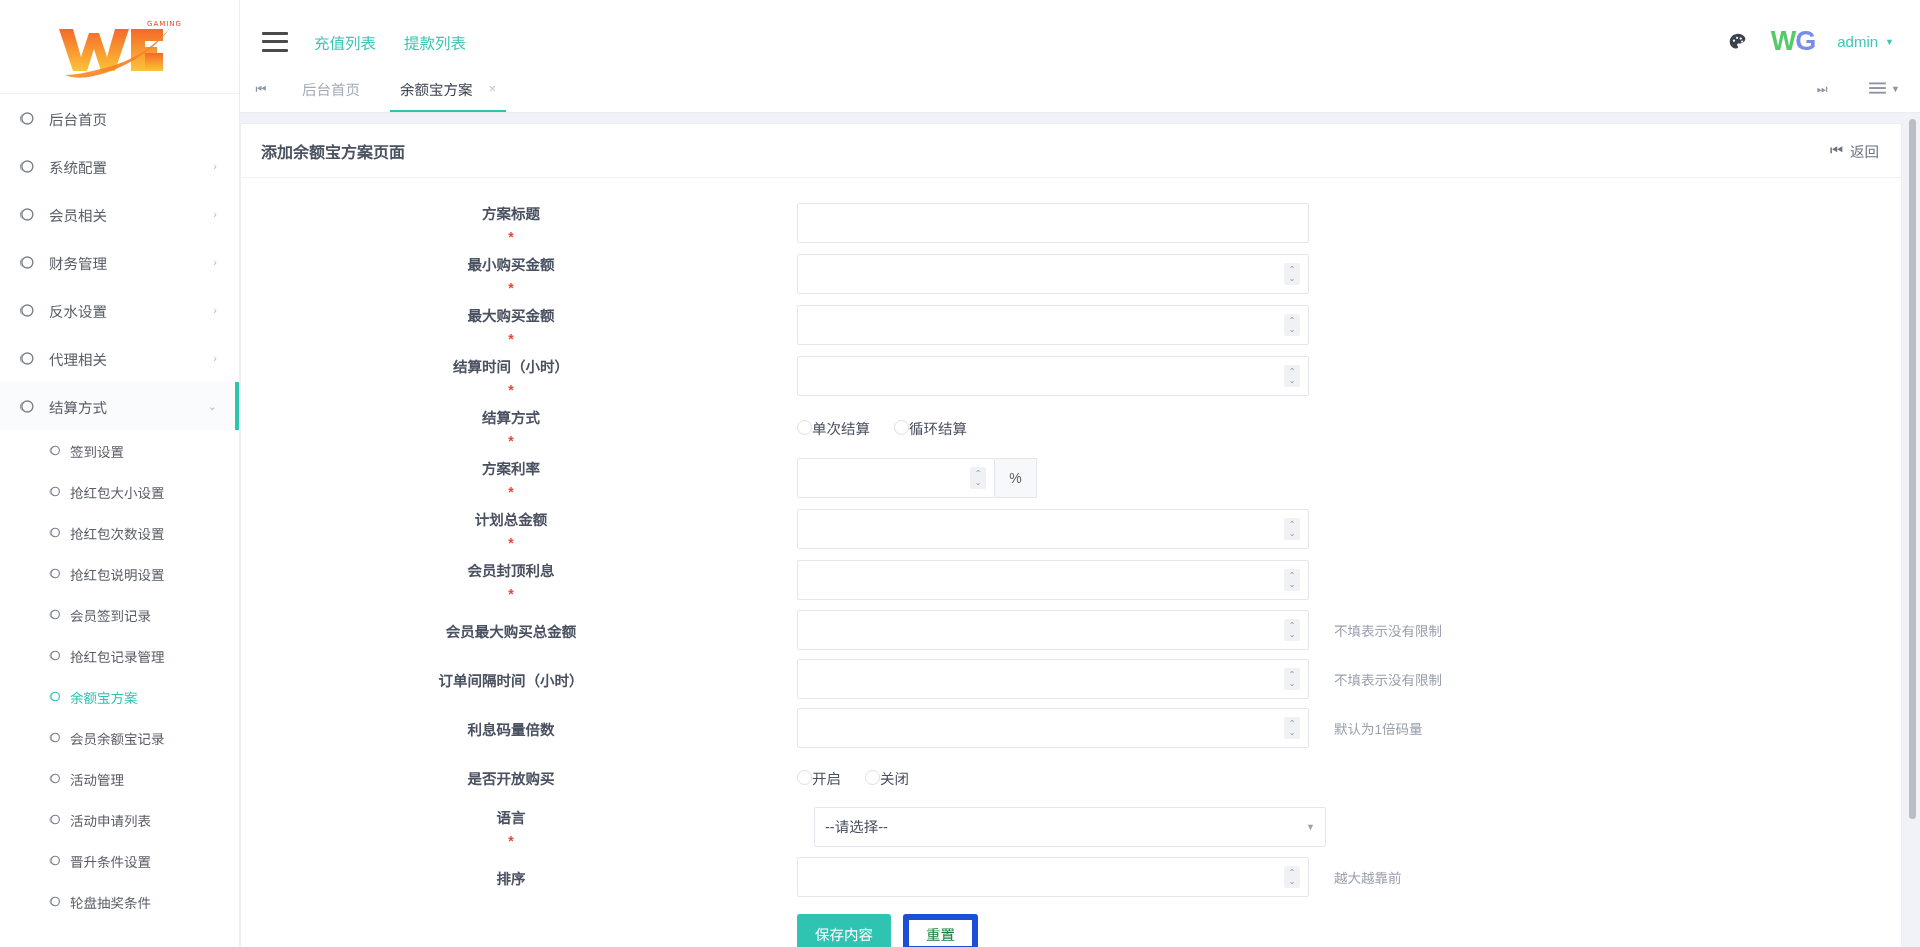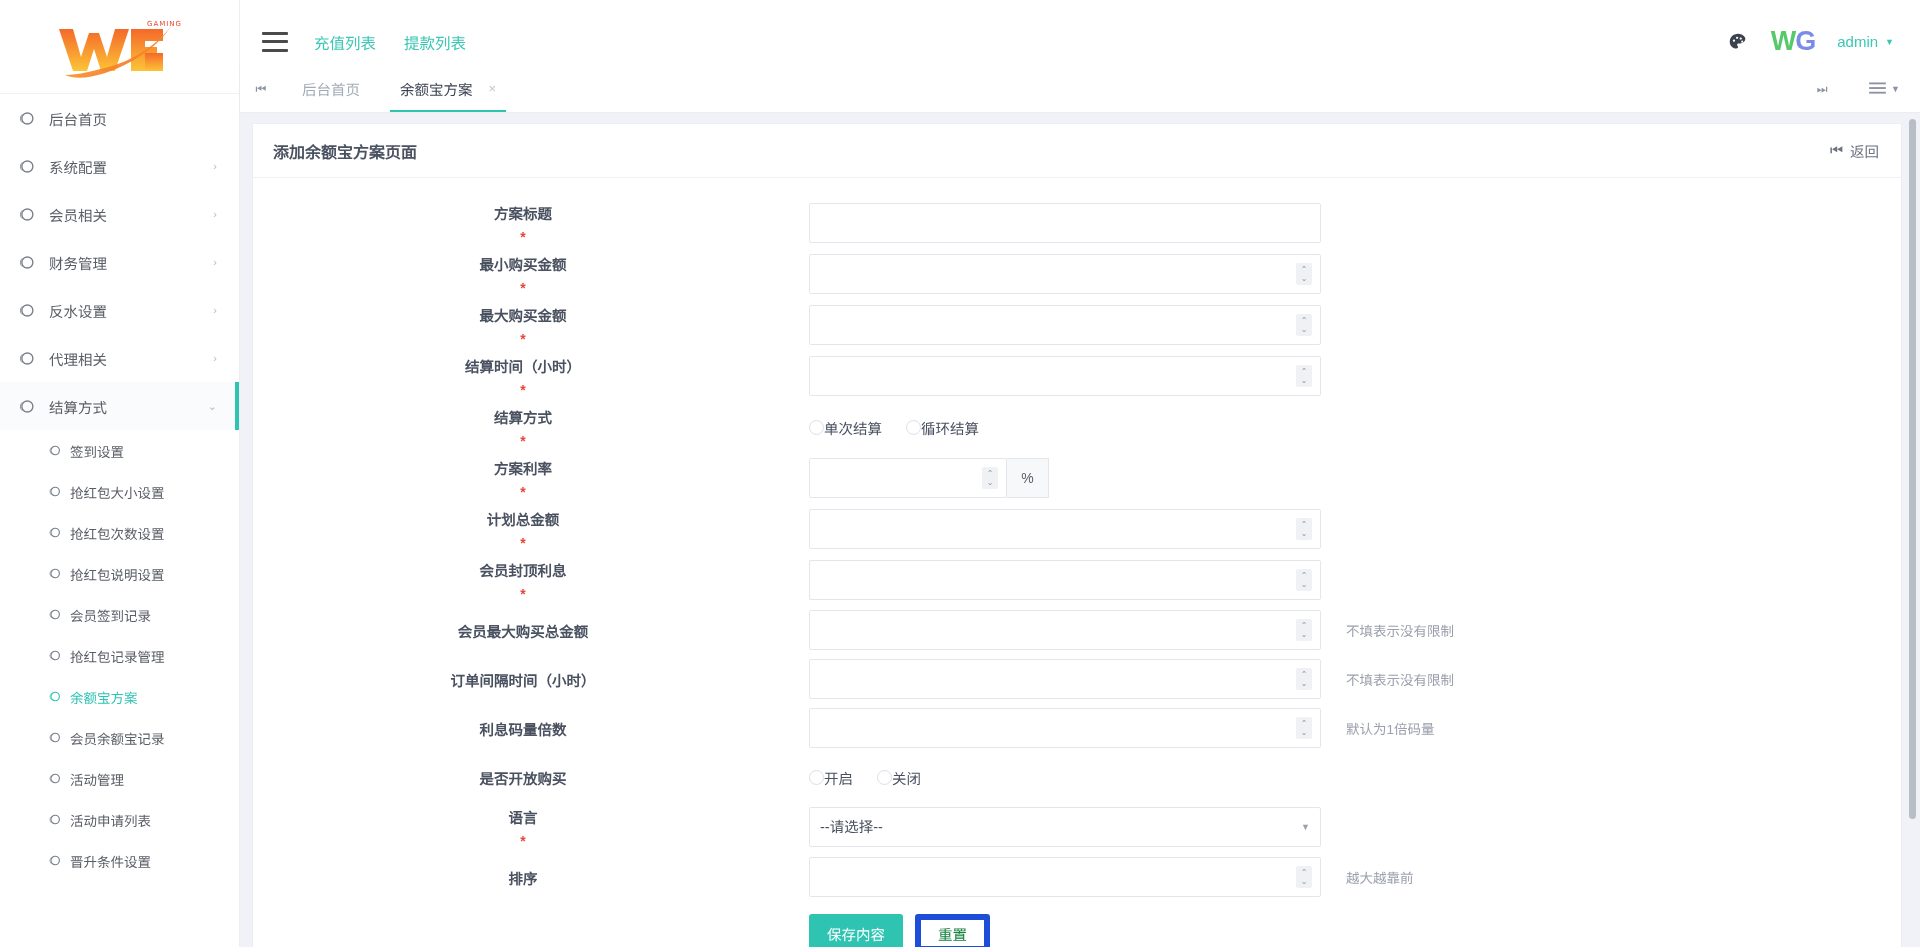--- a/index.html
+++ b/index.html
@@ -126,21 +126,21 @@
   }
   .tab .x { color: #bfc5cf; font-size: 13px; }
   .tabbar-right { margin-left: auto; display: flex; align-items: center; padding-right: 20px; gap: 26px; }
   .tab-list-btn { display: flex; align-items: center; gap: 5px; color: #8b93a3; cursor: pointer; }
 
   
   .content {
     position: absolute; left: 240px; top: 113px;
     width: 1680px; height: 834px;
     background: #f1f2f7;
-    padding: 10px 18px 0 12px;
+    padding: 10px 18px 0 0;
     overflow: hidden;
   }
   .panel {
     background: #fff;
     border: 1px solid #edeef2;
     min-height: 830px;
   }
   .panel-head {
     height: 54px;
     display: flex; align-items: center;
@@ -193,21 +193,21 @@
   .radio-group { display: flex; align-items: center; gap: 11px; height: 40px; }
   .radio-opt { display: flex; align-items: center; cursor: pointer; }
   .radio-opt + .radio-opt { margin-left: 13px; }
   .radio-dot {
     width: 15px; height: 15px; border-radius: 50%;
     border: 1px solid #dcdfe6; background: #fff; display: inline-block;
   }
   .radio-lbl { font-size: 14.5px; color: #4a5160; }
   .hint { margin-left: 25px; font-size: 13.5px; color: #9aa0ac; }
 
-  .sel-wrap { position: relative; display: inline-flex; }
+  .sel-wrap { position: relative; display: inline-flex; margin-left: 17px; }
   .sel {
     width: 512px; height: 40px;
     border: 1px solid #e4e6ec; border-radius: 2px;
     background: #fff; outline: none;
     font-size: 14.5px; color: #4a5160;
     padding: 0 28px 0 10px;
     appearance: none; -webkit-appearance: none;
     font-family: inherit; cursor: pointer;
   }
   .sel-caret {
@@ -427,20 +427,29 @@
         <span>活动申请列表</span>
       </li>
       <li class="sub-item">
         <span class="ic">
             <svg width="13" height="13" viewBox="0 0 20 20">
               <circle class="ring-o" cx="11" cy="10" r="6.5" fill="none" stroke="#7a808c" stroke-width="1.8"></circle>
               <path class="ring-c" d="M5.8 4.6a7 7 0 000 10.8 6 6 0 010-10.8z" fill="#7a808c"></path>
             </svg>
           </span>
         <span>晋升条件设置</span>
+      </li>
+      <li class="sub-item">
+        <span class="ic">
+            <svg width="13" height="13" viewBox="0 0 20 20">
+              <circle class="ring-o" cx="11" cy="10" r="6.5" fill="none" stroke="#7a808c" stroke-width="1.8"></circle>
+              <path class="ring-c" d="M5.8 4.6a7 7 0 000 10.8 6 6 0 010-10.8z" fill="#7a808c"></path>
+            </svg>
+          </span>
+        <span>轮盘抽奖条件</span>
       </li>
     </ul>
   </aside>
 
   <header class="topbar">
     <div class="hamburger">
       <span></span>
         <span></span>
         <span></span>
     </div>

